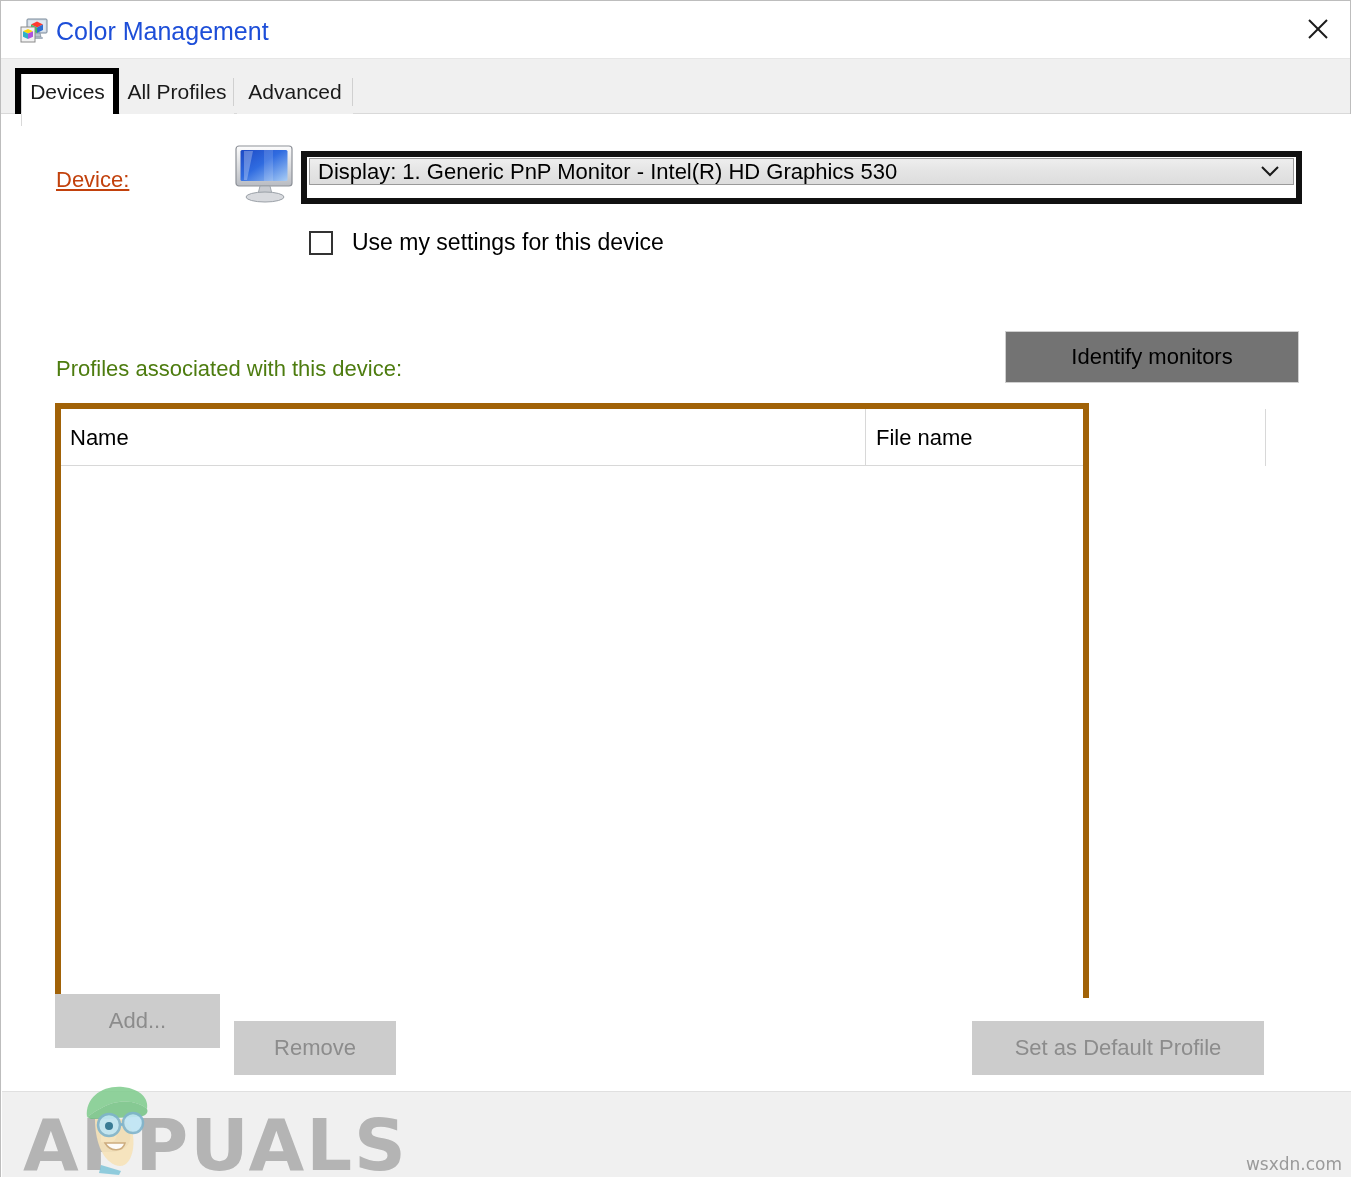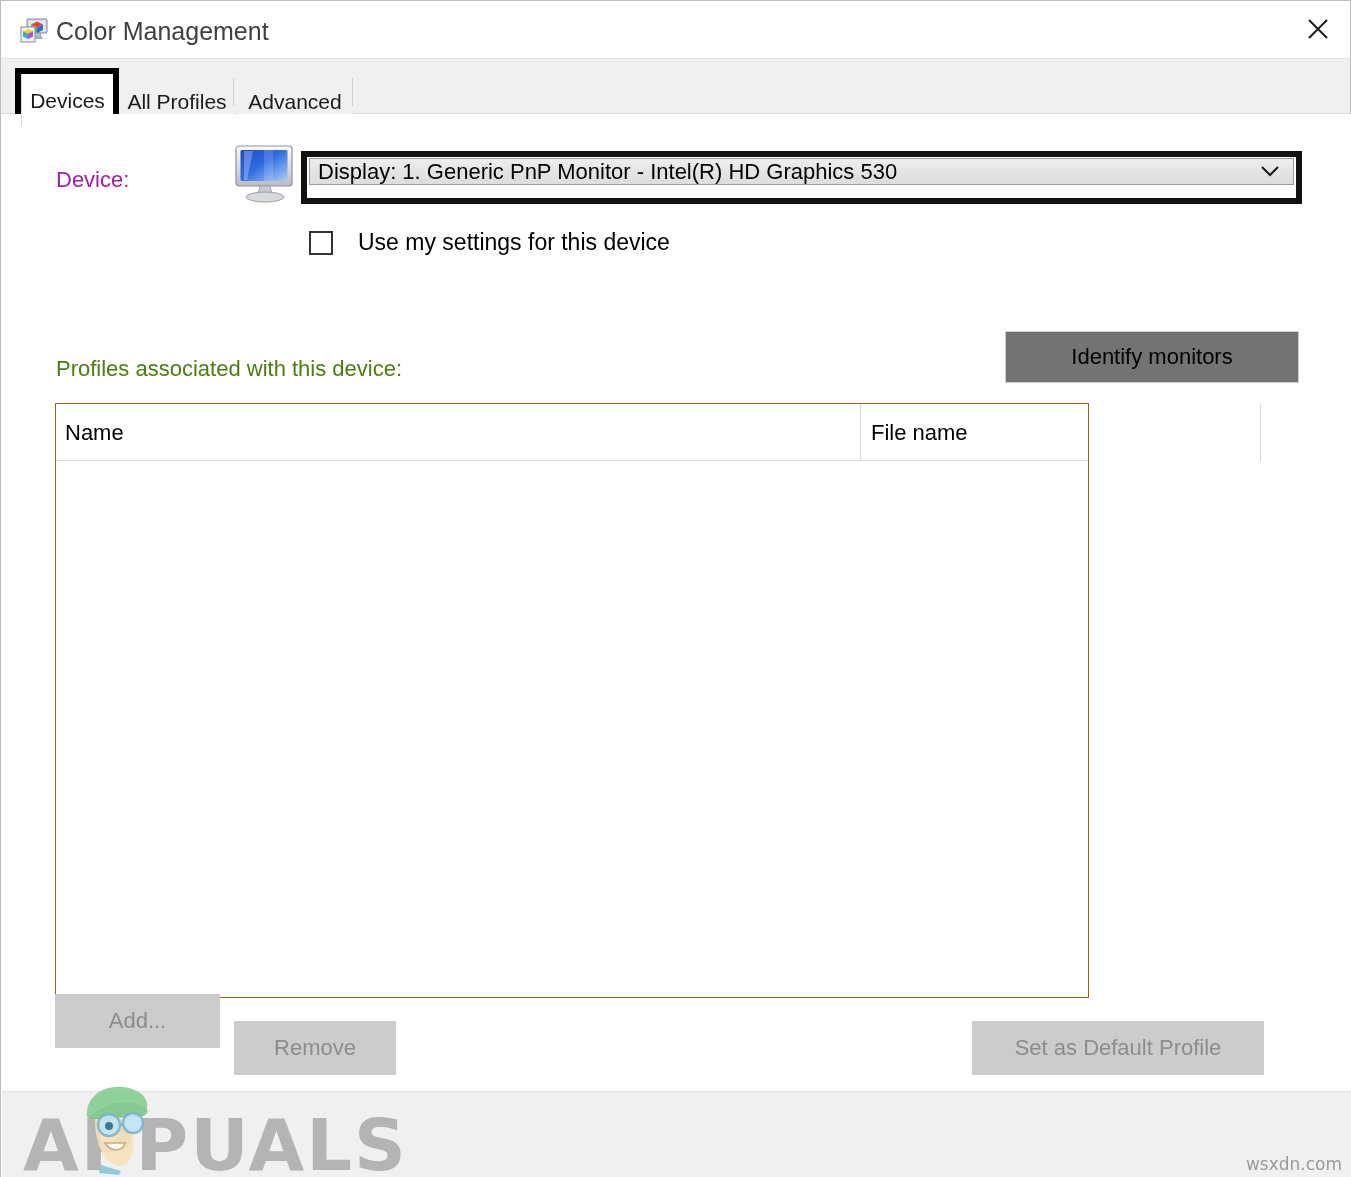--- a/index.html
+++ b/index.html
@@ -40,21 +40,21 @@
   #app-icon {
     position: absolute;
     left: 18px; top: 15px;
     width: 30px; height: 30px;
   }
   #title-text {
     position: absolute;
     left: 55px; top: 14px;
     font-size: 25px;
     line-height: 32px;
-    color: #404040;
+    color: #1d4ed8;
     white-space: nowrap;
   }
   #close-x {
     position: absolute;
     right: 0; top: 0;
     width: 64px; height: 56px;
     display: flex;
     align-items: center;
     justify-content: center;
     cursor: default;
@@ -70,21 +70,21 @@
     background: #f0f0f0;
     border-bottom: 1px solid #d9d9d9;
     box-sizing: border-box;
   }
   .tab {
     position: absolute;
     top: 11px;
     height: 44px;
     box-sizing: border-box;
     display: flex;
-    align-items: flex-end;
+    align-items: center;
     justify-content: center;
     font-size: 21px;
     color: #1a1a1a;
     background: #f0f0f0;
     white-space: nowrap;
     padding: 0 14px;
   }
   .tab.active {
     background: #ffffff;
     border-left: 1px solid #d9d9d9;
@@ -126,21 +126,22 @@
     left: 20px; top: 0;
     width: 1px; height: 12px;
     background: #d9d9d9;
   }
 
   
   #device-label {
     position: absolute;
     left: 55px; top: 53px;
     font-size: 22px;
-    color: #a21caf;
+    color: #c2410c;
+    text-decoration: underline;
   }
   #monitor-icon {
     position: absolute;
     left: 232px; top: 30px;
     width: 64px; height: 60px;
   }
 
   #device-combo {
     position: absolute;
     left: 308px; top: 44px;
@@ -180,21 +181,21 @@
     display: flex;
     align-items: center;
   }
   #usesettings-box {
     width: 24px; height: 24px;
     border: 2px solid #333333;
     background: #ffffff;
     box-sizing: border-box;
   }
   #usesettings-label {
-    margin-left: 25px;
+    margin-left: 19px;
     font-size: 23px;
     color: #000;
     white-space: nowrap;
   }
 
   #identify-btn {
     position: absolute;
     left: 1004px; top: 217px;
     width: 294px; height: 52px;
     background: #737373;
@@ -212,21 +213,21 @@
     position: absolute;
     left: 55px; top: 242px;
     font-size: 22px;
     color: #4d7c0f;
     white-space: nowrap;
   }
   #profiles-list {
     position: absolute;
     left: 54px; top: 289px;
     width: 1034px; height: 595px;
-    border: 1px solid #a16207;
+    border: 6px solid #a16207;
     background: #ffffff;
     box-sizing: border-box;
   }
   #list-header {
     position: absolute;
     left: 0; top: 0;
     width: 100%;
     height: 57px;
     border-bottom: 1px solid #d8d8d8;
     box-sizing: border-box;

